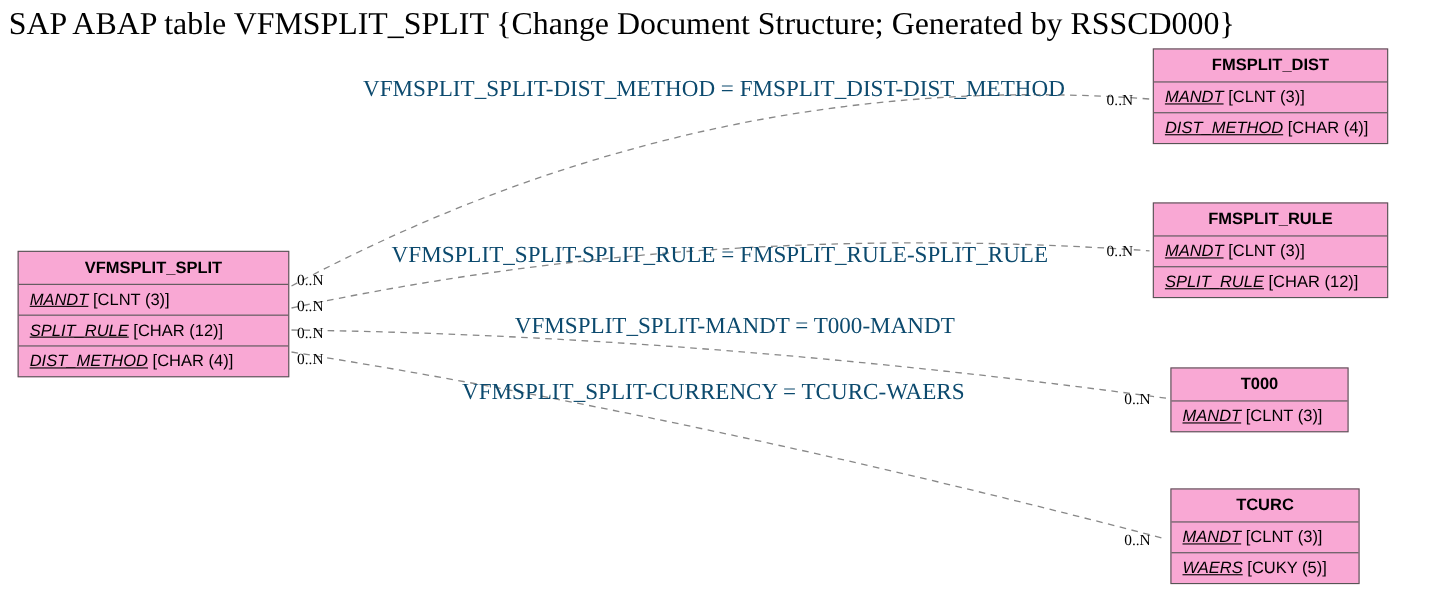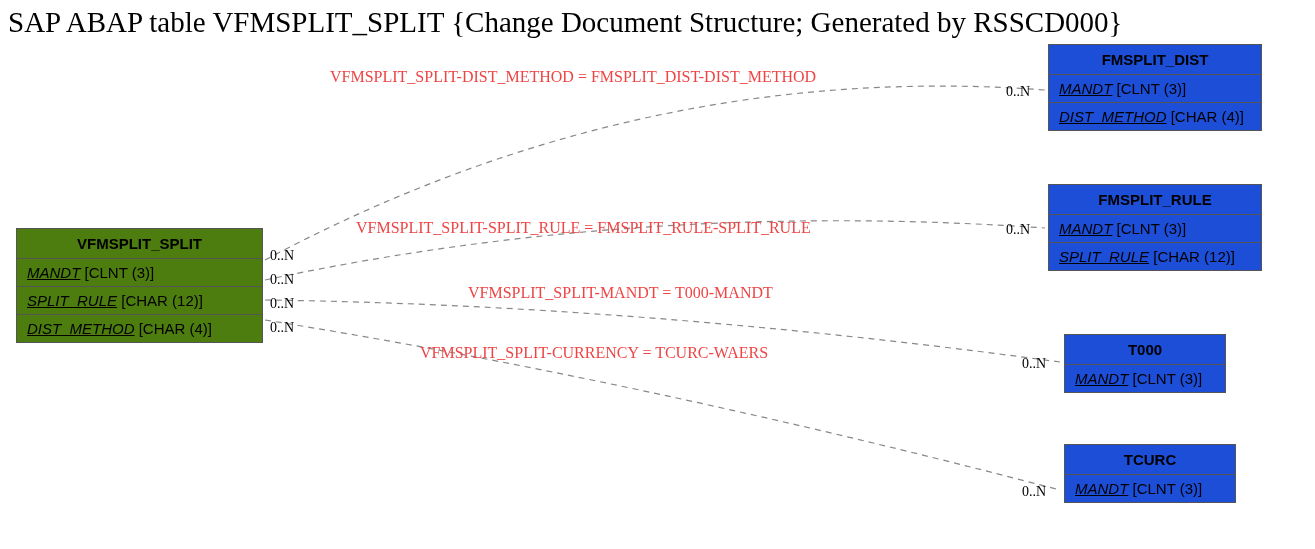--- a/index.html
+++ b/index.html
@@ -16,25 +16,25 @@
     position: absolute;
     top: 6px;
     left: 8px;
     font-size: 29px;
     font-family: "Times New Roman", serif;
     color: #000;
   }
   .entity {
     position: absolute;
     border: 1px solid #555;
-    background: #1d4ed8;
+    background: #f9a8d4;
     font-size: 15px;
   }
   .entity.main {
-    background: #4d7c0f;
+    background: #f9a8d4;
   }
   .entity .hdr {
     font-weight: bold;
     text-align: center;
     padding: 6px 10px;
     border-bottom: 1px solid #555;
     white-space: nowrap;
   }
   .entity .row {
     padding: 5px 10px;
@@ -46,23 +46,23 @@
   }
   .entity .row .fname { font-style: italic; text-decoration: underline; }
   svg.wires {
     position: absolute;
     left: 0; top: 0;
     width: 1315px; height: 549px;
     pointer-events: none;
   }
   .rel-label {
     position: absolute;
-    font-size: 16px;
+    font-size: 21px;
     font-family: "Times New Roman", serif;
-    color: #ef4444;
+    color: #0c4a6e;
     white-space: nowrap;
   }
   .card {
     position: absolute;
     font-size: 14px;
     font-family: "Times New Roman", serif;
     color: #000;
   }
 </style>
 </head>
@@ -97,20 +97,21 @@
 </div>
 
 <div class="entity" style="left:1064px; top:334px; width:160px;">
   <div class="hdr">T000</div>
   <div class="row"><span class="fname">MANDT</span> <span>[CLNT (3)]</span></div>
 </div>
 
 <div class="entity" style="left:1064px; top:444px; width:170px;">
   <div class="hdr">TCURC</div>
   <div class="row"><span class="fname">MANDT</span> <span>[CLNT (3)]</span></div>
+  <div class="row"><span class="fname">WAERS</span> <span>[CUKY (5)]</span></div>
 </div>
 
 <div class="rel-label" style="left:330px; top:68px;">VFMSPLIT_SPLIT-DIST_METHOD = FMSPLIT_DIST-DIST_METHOD</div>
 <div class="rel-label" style="left:356px; top:219px;">VFMSPLIT_SPLIT-SPLIT_RULE = FMSPLIT_RULE-SPLIT_RULE</div>
 <div class="rel-label" style="left:468px; top:284px;">VFMSPLIT_SPLIT-MANDT = T000-MANDT</div>
 <div class="rel-label" style="left:420px; top:344px;">VFMSPLIT_SPLIT-CURRENCY = TCURC-WAERS</div>
 
 <div class="card" style="left:270px; top:248px;">0..N</div>
 <div class="card" style="left:270px; top:272px;">0..N</div>
 <div class="card" style="left:270px; top:296px;">0..N</div>

